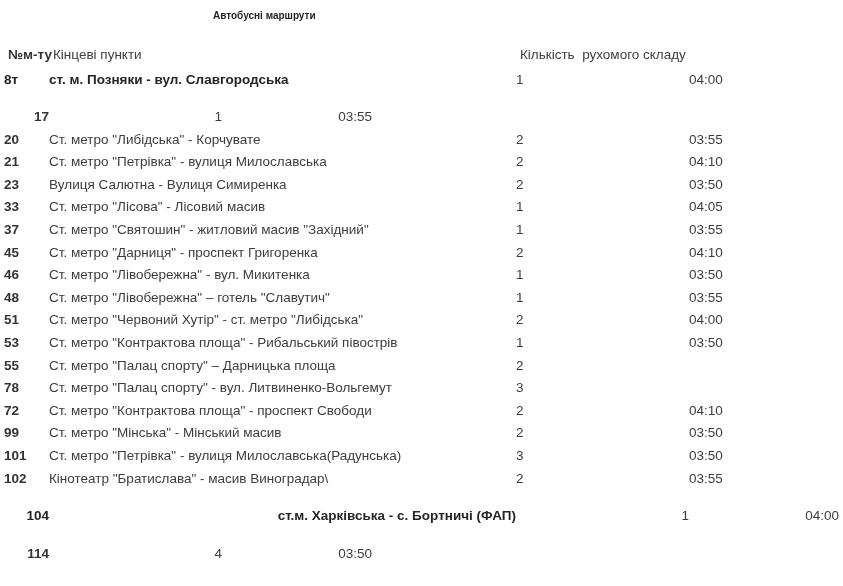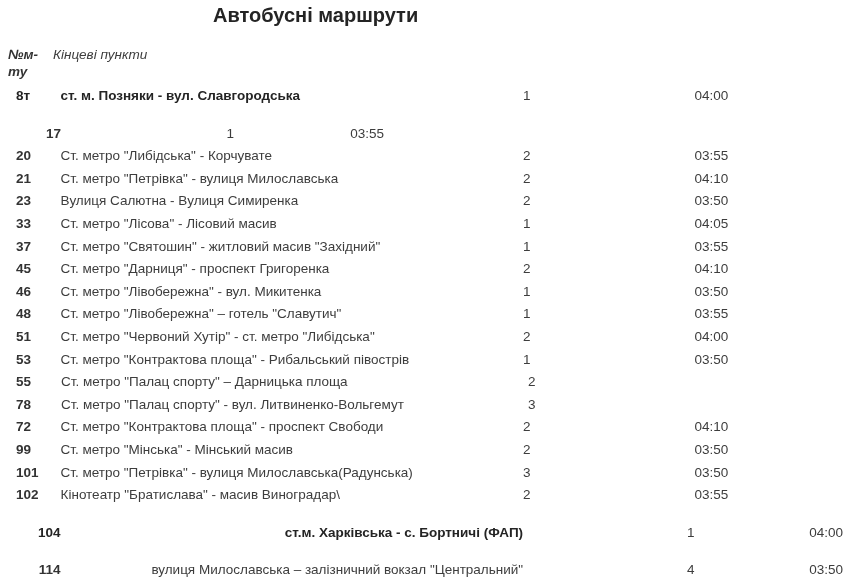--- a/index.html
+++ b/index.html
@@ -4,53 +4,54 @@
 <style>
   html, body { margin:0; padding:0; }
   body {
     width:843px; height:586px; overflow:hidden;
     background:#ffffff;
     font-family:"Liberation Sans", sans-serif;
     font-size:13.5px; color:#3d3d3d;
   }
   .title {
     padding:6px 0 0 213px;
-    font-size:20px; line-height:19px;
+    font-size:10px; line-height:19px;
     font-weight:700; color:#242424;
   }
   .header-row {
     display:flex; align-items:flex-start;
     margin-top:22px; padding-left:8px;
     line-height:16.5px; color:#3d3d3d;
   }
-  .header-row .cell { white-space:pre-wrap;font-style:italic; }
+  .header-row .cell { white-space:pre-wrap; }
   .rows { margin-top:8px; }
   .row {
     display:flex; align-items:flex-start;
-    height:22.6px; padding-left:16px;
+    height:22.6px; padding-left:4px;
     line-height:16px;
   }
   .row.gap { margin-top:15px;text-align:right; }
   .cell-num   { width:45px;  font-weight:700; color:#333333; }
   .cell-route { width:467px; }
   .cell-count { width:173px; }
   .cell-time  { width:150px; }
   .row.bold .cell-num,
   .row.bold .cell-route { font-weight:700; color:#242424; }
 </style>
 </head>
 <body>
 
 <div class="page">
 
   <div class="title">Автобусні маршрути</div>
 
   <div class="header-row">
     <div class="cell cell-num">№м-ту</div>
     <div class="cell cell-route">Кінцеві пункти</div>
+    <div class="cell cell-count">Кількість  рухомого складу</div>
   </div>
 
   <div class="rows">
     <div class="row bold">
         <div class="cell cell-num">8т</div>
         <div class="cell cell-route">ст. м. Позняки - вул. Славгородська</div>
         <div class="cell cell-count">1</div>
         <div class="cell cell-time">04:00</div>
       </div>
       <div class="row gap">
@@ -153,19 +154,18 @@
         <div class="cell cell-time">03:55</div>
       </div>
       <div class="row bold gap">
         <div class="cell cell-num">104</div>
         <div class="cell cell-route">ст.м. Харківська - с. Бортничі (ФАП)</div>
         <div class="cell cell-count">1</div>
         <div class="cell cell-time">04:00</div>
       </div>
       <div class="row gap">
         <div class="cell cell-num">114</div>
-        <div class="cell cell-route">вулиця Милославська – залізничний вокзал "Центральний"</div>
         <div class="cell cell-count">4</div>
         <div class="cell cell-time">03:50</div>
       </div>
   </div>
 
 </div>
 
 </body></html>

